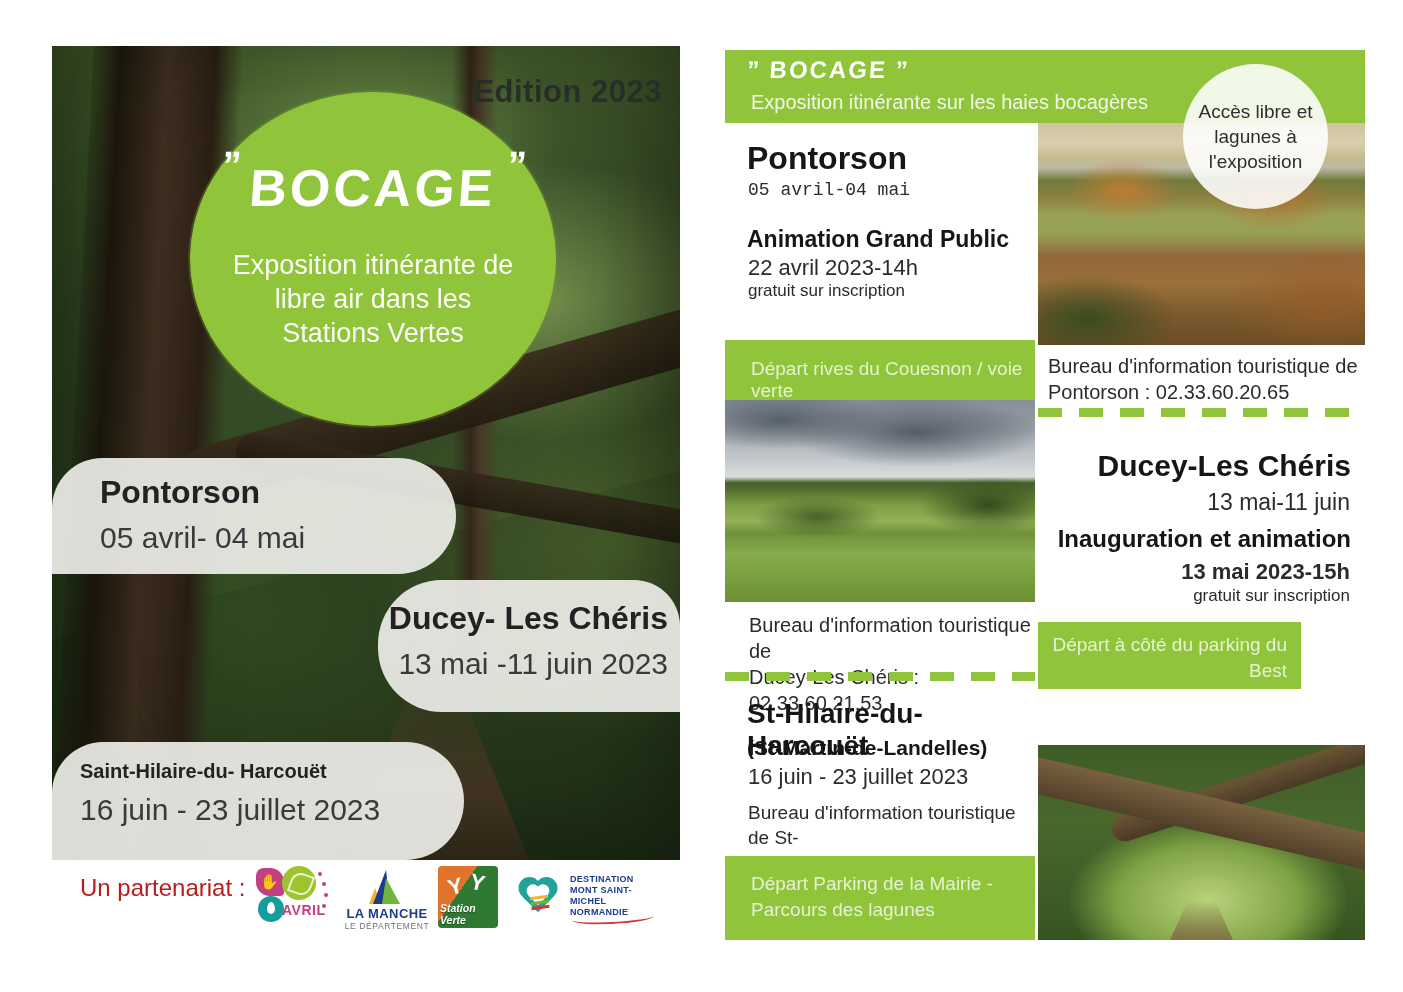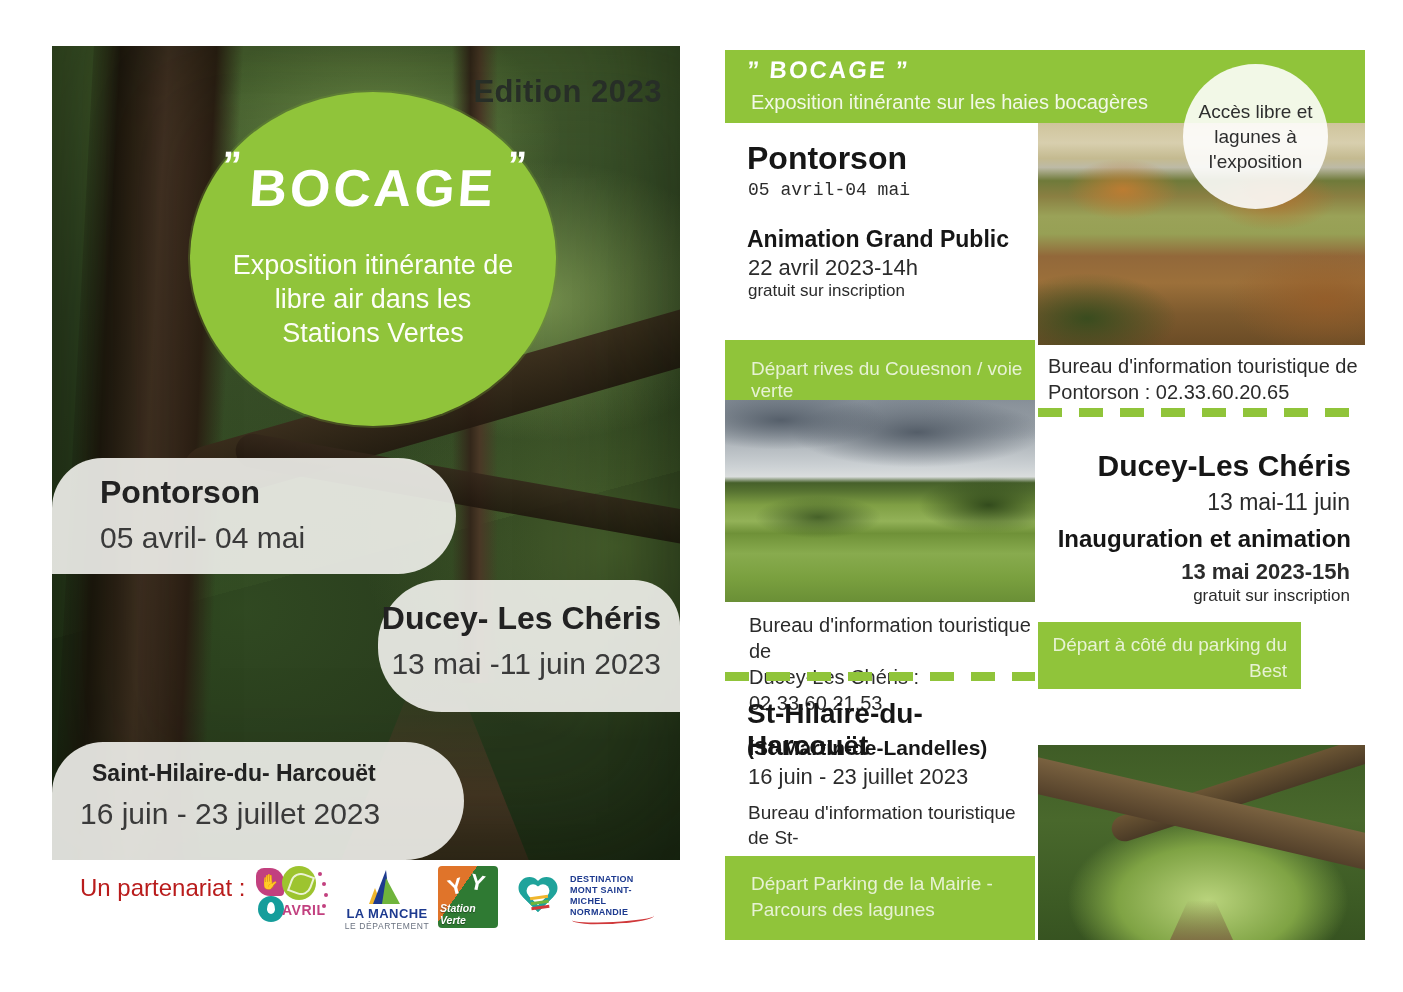--- a/index.html
+++ b/index.html
@@ -36,23 +36,23 @@
   .bocage-circle{position:absolute;left:138px;top:46px;width:366px;height:334px;border-radius:50%;
     background:#90c43a;box-shadow:0 0 0 2px rgba(110,150,50,.35);
     display:flex;flex-direction:column;align-items:center;text-align:center;color:#fff;padding-top:52px;box-sizing:border-box;}
   .bocage-title{font-size:52px;font-weight:700;letter-spacing:3px;transform:skewX(-4deg);white-space:nowrap;}
   .bocage-title .q{font-size:38px;vertical-align:28px;letter-spacing:0;margin:0 10px;}
   .circle-sub{margin-top:30px;font-size:27px;line-height:34px;color:#fdfef8;}
   .band{position:absolute;background:rgba(242,242,237,.9);color:#1f1f1f;}
   .band .band-title{font-weight:700;font-size:32px;color:#222;}
   .band .band-dates{font-size:30px;color:#3a3a3a;margin-top:10px;}
   #bandL1{left:0;top:412px;width:404px;height:116px;border-radius:52px 60px 60px 0;padding:16px 0 0 48px;box-sizing:border-box;}
-  #bandL2{left:326px;top:534px;width:302px;height:132px;border-radius:64px 46px 0 64px;padding:20px 19px 0 0;box-sizing:border-box;text-align:right;}
+  #bandL2{left:326px;top:534px;width:302px;height:132px;border-radius:64px 46px 0 64px;padding:20px 12px 0 0;box-sizing:border-box;text-align:right;}
   #bandL3{left:0;top:696px;width:412px;height:118px;border-radius:52px 60px 60px 0;padding:18px 0 0 28px;box-sizing:border-box;}
-  #bandL3 .band-title{font-size:23px;margin-left:12px;}
+  #bandL3 .band-title{font-size:20px;}
   .partners-strip{position:absolute;left:0;top:814px;width:100%;height:96px;background:#ffffff;}
   .partners-label{position:absolute;left:28px;top:14px;font-size:24px;color:#b91c1c;}
   
   .logo{position:absolute;}
   .logo-avril{left:204px;top:6px;width:72px;height:80px;}
   .av-hand{position:absolute;left:0;top:2px;width:28px;height:28px;border-radius:8px 14px 4px 14px;background:#c2407f;color:#fff;font-size:15px;line-height:28px;text-align:center;}
   .av-leaf{position:absolute;left:26px;top:0;width:34px;height:34px;border-radius:50%;background:#9dc42f;}
   .av-leaf i{position:absolute;left:8px;top:7px;width:18px;height:18px;border:2px solid rgba(255,255,255,.8);border-radius:50% 0 50% 0;transform:rotate(20deg);}
   .av-drop{position:absolute;left:2px;top:30px;width:26px;height:26px;border-radius:50%;background:#159d9b;}
   .av-drop i{position:absolute;left:9px;top:6px;width:8px;height:12px;background:#fff;border-radius:50% 50% 50% 50%/60% 60% 40% 40%;}

